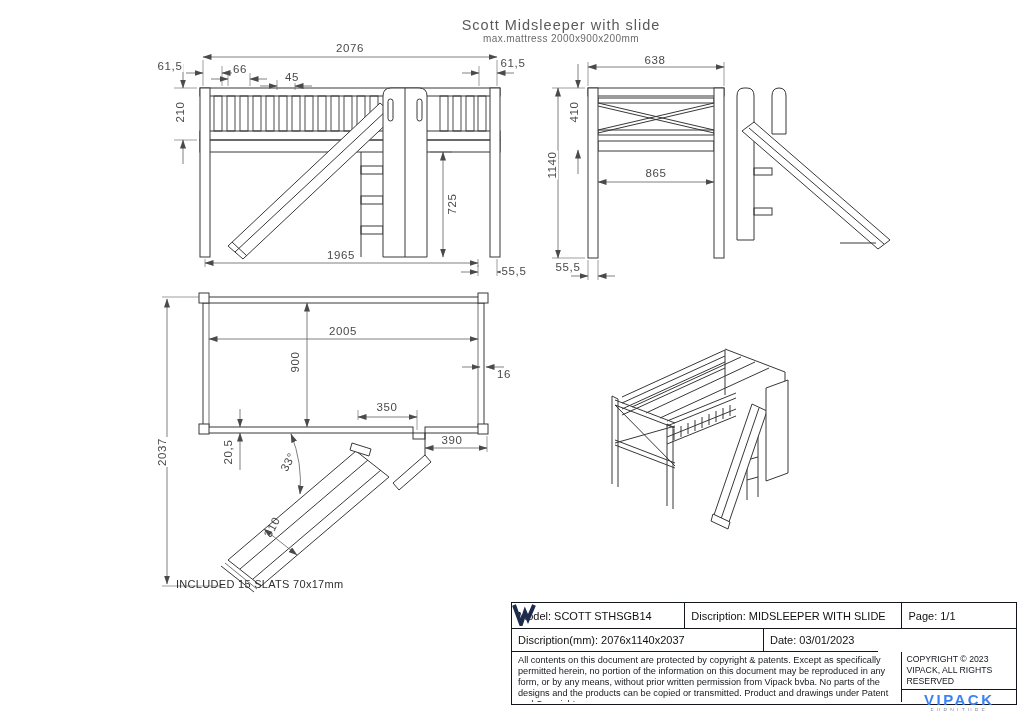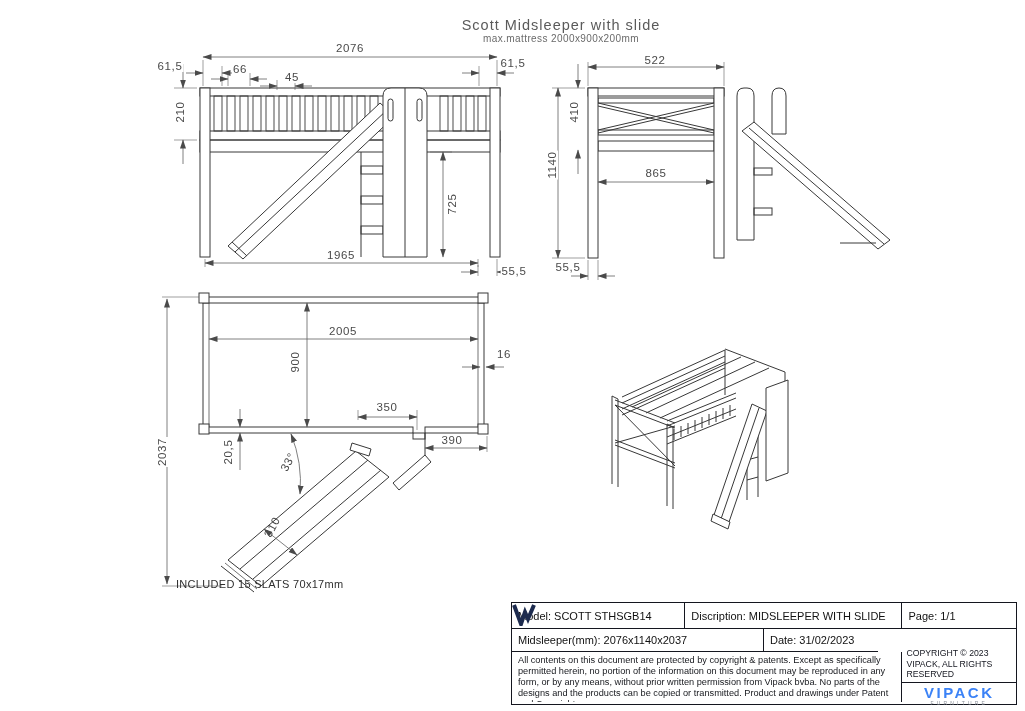--- a/index.html
+++ b/index.html
@@ -18,21 +18,21 @@
   .note{position:absolute;left:176px;top:578px;font-size:11px;color:#2f2f2f;letter-spacing:.3px;}
   
   .tblock{position:absolute;left:511px;top:602px;width:506px;height:103px;
           border:1.6px solid #14161f;box-sizing:border-box;font-size:11px;color:#111;}
   .trow{display:flex;box-sizing:border-box;}
   .tcell{box-sizing:border-box;border-right:1.6px solid #14161f;border-bottom:1.6px solid #14161f;
          display:flex;align-items:center;padding:0 6px;white-space:nowrap;overflow:hidden;}
   .tcell:last-child{border-right:none;}
   .legal{font-size:9.2px;line-height:1.2;padding:3px 6px;align-items:flex-start;white-space:normal;
          border-bottom:none;color:#16181d;}
-  .rcol{display:flex;flex-direction:column;width:114px;justify-content:center;}
+  .rcol{display:flex;flex-direction:column;width:114px;}
   .cpy{box-sizing:border-box;border-bottom:1.6px solid #14161f;font-size:8.7px;line-height:1.25;
        padding:2px 4px;color:#14161f;white-space:normal;}
   .logo{flex:1;display:flex;align-items:center;justify-content:center;gap:5px;padding:2px 2px;}
   .brandtxt{display:flex;flex-direction:column;align-items:center;line-height:1;}
   .brandname{font-size:15px;font-weight:bold;color:#3b82f6;letter-spacing:2.5px;}
   .brandtag{font-size:5px;color:#8a8f99;letter-spacing:3.2px;margin-top:1px;}
 </style>
 </head>
 <body>
 
@@ -265,47 +265,47 @@
   <span class="dim" style="left:350px;top:48px">2076</span>
   <span class="dim" style="left:170px;top:66px">61,5</span>
   <span class="dim" style="left:240px;top:69px">66</span>
   <span class="dim" style="left:292px;top:77px">45</span>
   <span class="dim" style="left:513px;top:63px">61,5</span>
   <span class="dim rot" style="left:180px;top:112px">210</span>
   <span class="dim rot" style="left:452px;top:204px">725</span>
   <span class="dim" style="left:341px;top:255px">1965</span>
   <span class="dim" style="left:514px;top:271px">55,5</span>
 
-  <span class="dim" style="left:655px;top:60px">522</span>
+  <span class="dim" style="left:655px;top:60px">638</span>
   <span class="dim rot" style="left:574px;top:112px">410</span>
   <span class="dim rot" style="left:552px;top:165px">1140</span>
   <span class="dim" style="left:656px;top:173px">865</span>
   <span class="dim" style="left:568px;top:267px">55,5</span>
 
   <span class="dim" style="left:343px;top:331px">2005</span>
   <span class="dim rot" style="left:295px;top:362px">900</span>
-  <span class="dim" style="left:504px;top:354px">16</span>
+  <span class="dim" style="left:504px;top:374px">16</span>
   <span class="dim rot" style="left:162px;top:452px">2037</span>
   <span class="dim rot" style="left:228px;top:452px">20,5</span>
   <span class="dim" style="left:387px;top:407px">350</span>
   <span class="dim" style="left:452px;top:440px">390</span>
   <span class="dim rot62" style="left:288px;top:462px">33°</span>
   <span class="dim rot62" style="left:272px;top:527px">310</span>
 
   <div class="note">INCLUDED 15 SLATS  70x17mm</div>
 
   <div class="tblock">
     <div class="trow" style="height:26px">
       <div class="tcell" style="width:174px">Model: SCOTT STHSGB14</div>
       <div class="tcell" style="width:218px">Discription: MIDSLEEPER WITH SLIDE</div>
       <div class="tcell" style="width:114px">Page: 1/1</div>
     </div>
     <div class="trow" style="height:23px">
-      <div class="tcell" style="width:252px">Midsleeper(mm): 2076x1140x2037</div>
-      <div class="tcell" style="width:114px">Date: 31/02/2023</div>
+      <div class="tcell" style="width:252px">Discription(mm): 2076x1140x2037</div>
+      <div class="tcell" style="width:114px">Date: 03/01/2023</div>
     </div>
     <div class="trow" style="height:50px">
       <div class="tcell legal" style="width:392px">All contents on this document are protected by copyright &amp; patents. Except as specifically permitted herein, no portion of the information on this document may be reproduced in any form, or by any means, without prior written permission from Vipack bvba. No parts of the designs and the products can be copied or transmitted. Product and drawings under Patent and Copyright.</div>
       <div class="rcol">
         <div class="cpy">COPYRIGHT © 2023 VIPACK, ALL RIGHTS RESERVED</div>
         <div class="logo">
           <svg width="24" height="23" viewBox="0 0 24 23">
             <path d="M2 2 L9 21 L13 9 L16 16 L22 2" stroke="#1d2b4e" stroke-width="4" fill="none"></path>
           </svg>
           <span class="brandtxt">

